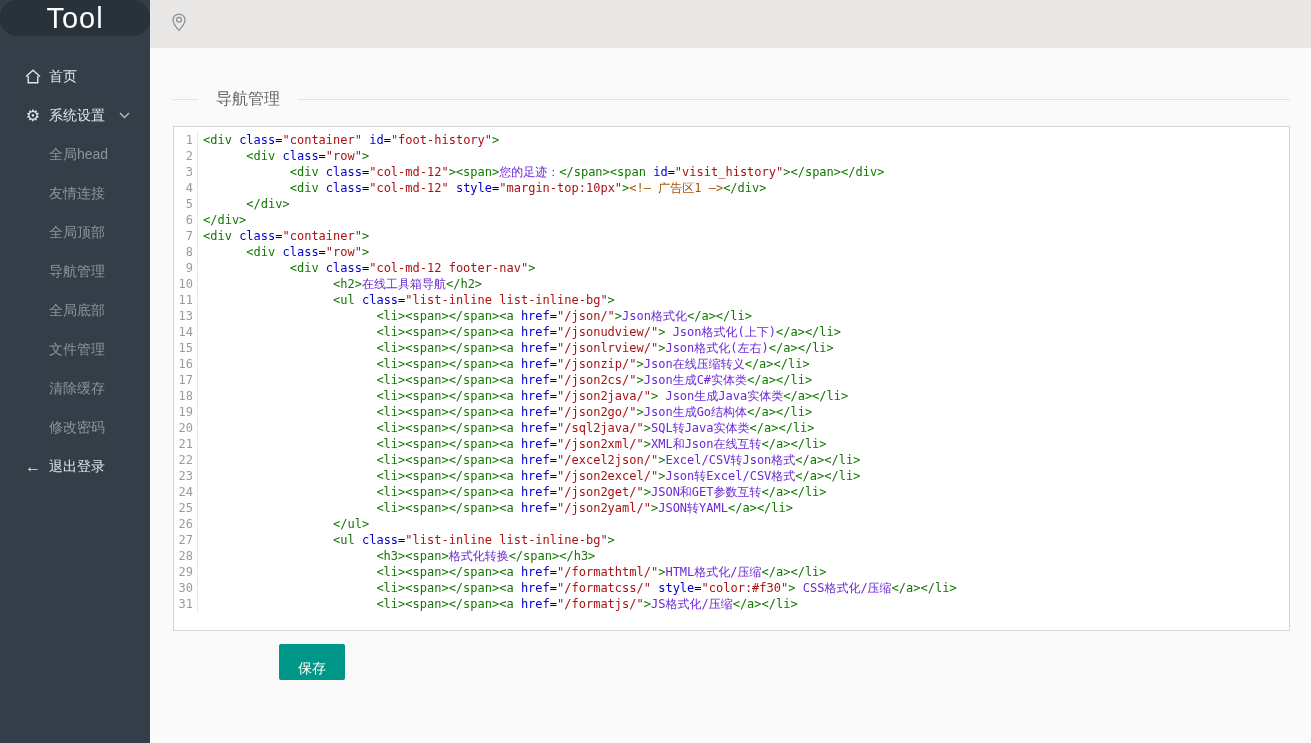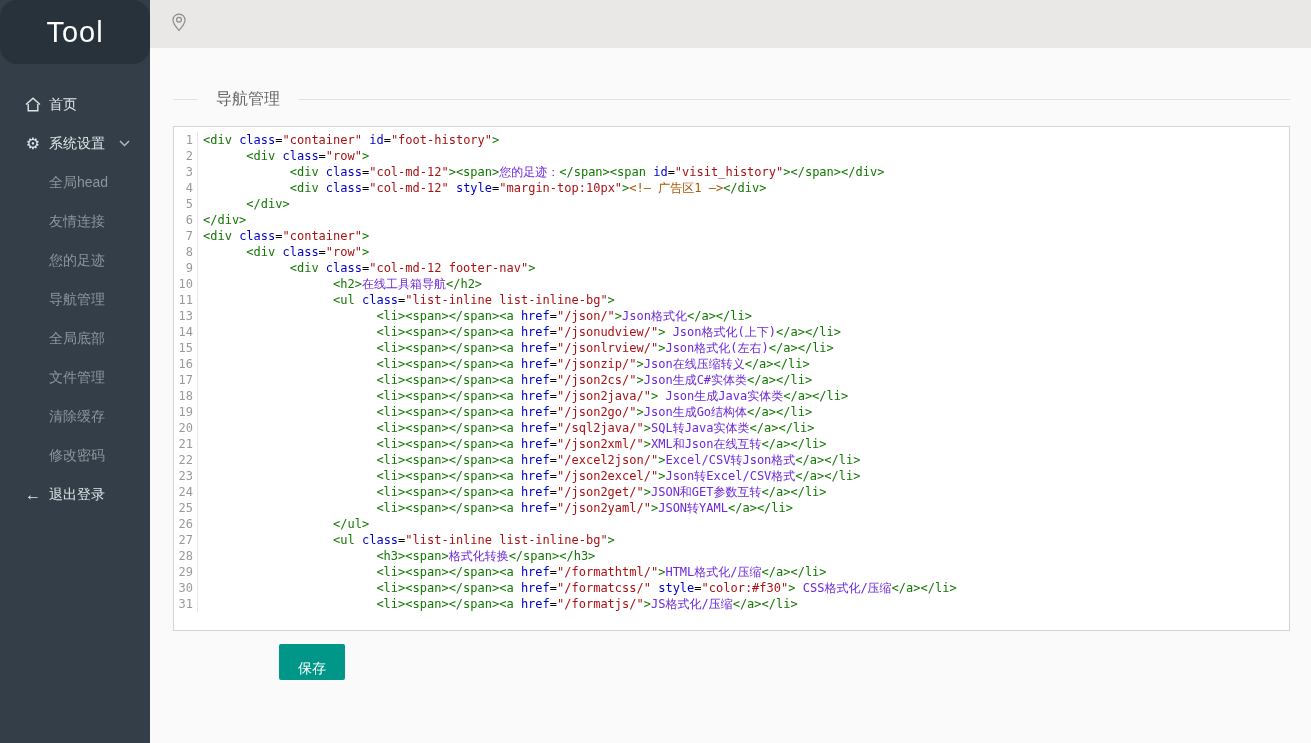--- a/index.html
+++ b/index.html
@@ -2,21 +2,21 @@
 <html><head>
 <meta charset="utf-8">
 <style>
   * { margin:0; padding:0; box-sizing:border-box; }
   html,body { width:1311px; height:743px; overflow:hidden; background:#fafafa;
               font-family:"Liberation Sans", sans-serif; }
   .app { display:flex; width:1311px; height:743px; }
 
   
   .sidebar { width:150px; height:743px; background:#343e48; flex:0 0 150px; }
-  .logo { height:64px; background:#28323a; color:#ffffff; font-size:29px;
+  .logo { height:36px; background:#28323a; color:#ffffff; font-size:29px;
           display:flex; align-items:center; justify-content:center; letter-spacing:1px;border-radius:17px; }
   .nav { padding-top:21px; }
   .nav-item { height:39px; display:flex; align-items:center; padding-left:24px;
               color:#dfe6e9; font-size:14px; cursor:pointer; }
   .nav-item .ico { width:18px; height:18px; margin-right:7px; display:inline-flex;
                    align-items:center; justify-content:center; font-size:16px; color:#dfe6e9; }
   .nav-item .chev { margin-left:14px; display:inline-flex; }
   .sub-item { height:39px; display:flex; align-items:center; padding-left:49px;
               color:#8b959c; font-size:14px; cursor:pointer; }
 
@@ -74,21 +74,21 @@
         <span class="chev">
           <svg width="11" height="7" viewBox="0 0 11 7">
             <path d="M1 1 L5.5 5.5 L10 1" fill="none" stroke="#aeb9bf" stroke-width="1.5"></path>
           </svg>
         </span>
       </div>
 
       <div id="submenu">
           <div class="sub-item">全局head</div>
           <div class="sub-item">友情连接</div>
-          <div class="sub-item">您的足迹</div>
+          <div class="sub-item">全局顶部</div>
           <div class="sub-item">导航管理</div>
           <div class="sub-item">全局底部</div>
           <div class="sub-item">文件管理</div>
           <div class="sub-item">清除缓存</div>
           <div class="sub-item">修改密码</div>
         </div>
 
       <div class="nav-item">
         <span class="ico">←</span>
         <span>退出登录</span>

